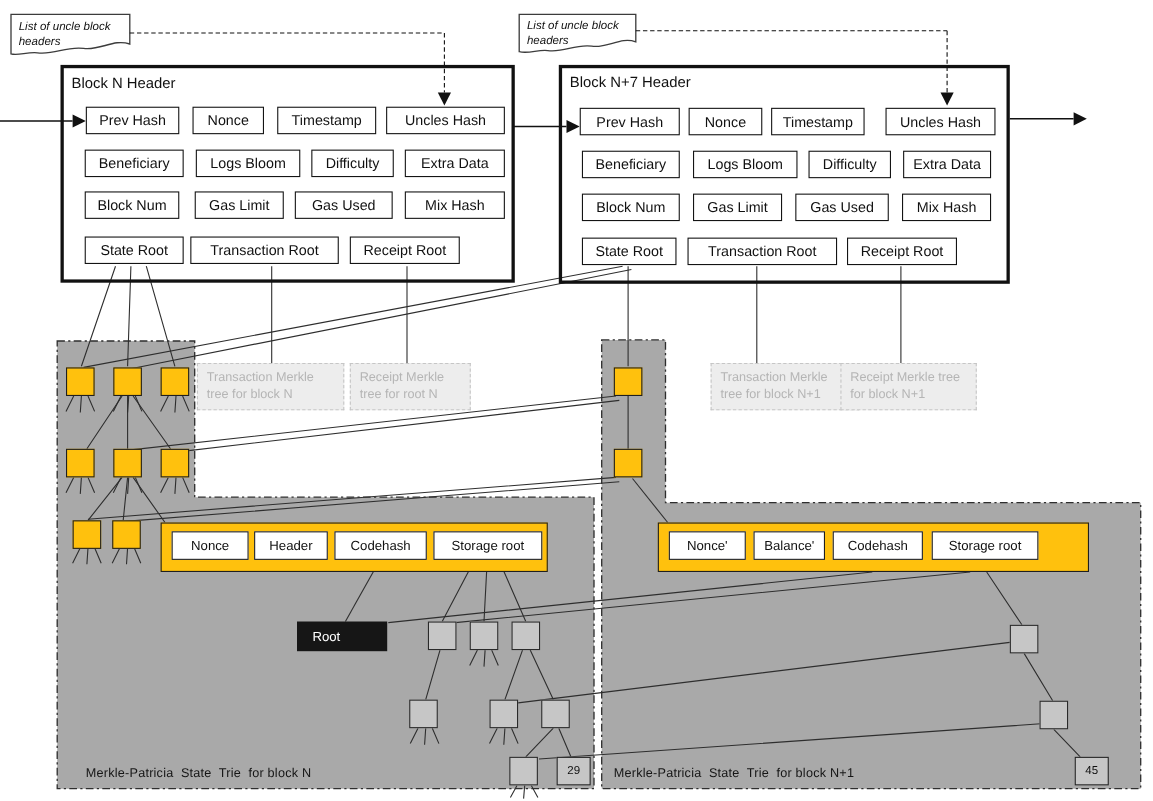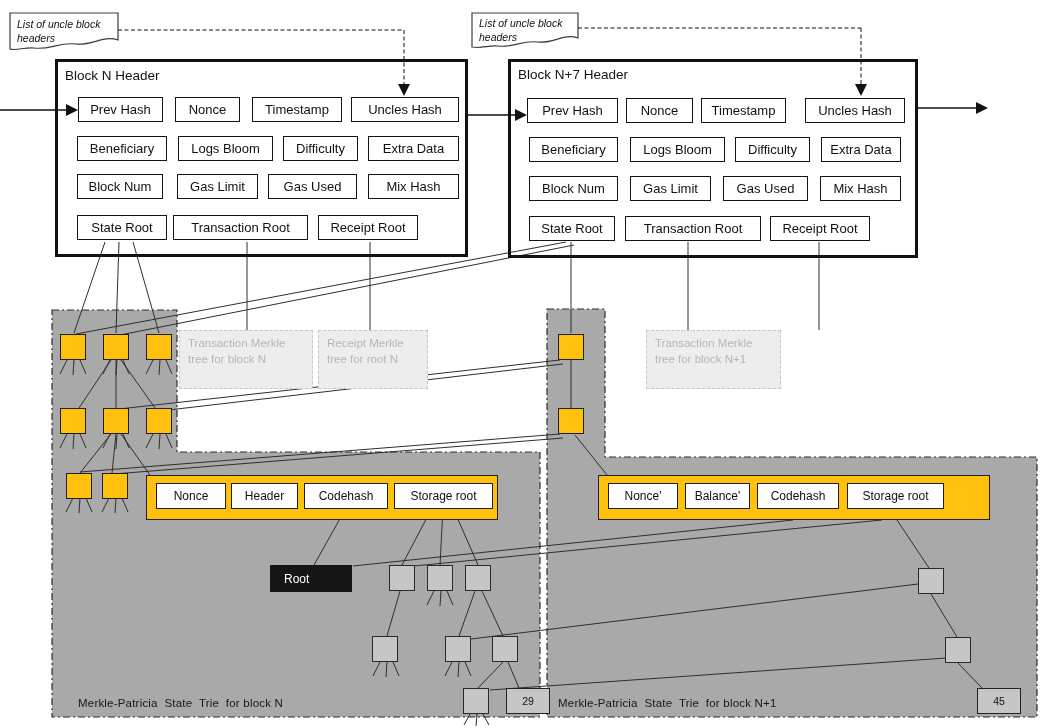--- a/index.html
+++ b/index.html
@@ -6,27 +6,27 @@
   .canvas{
     position:relative;width:1048px;height:728px;background:#fff;overflow:hidden;
     font-family:"Liberation Sans","DejaVu Sans",sans-serif;color:#111;
   }
   .layer{position:absolute;left:0;top:0;width:1048px;height:728px;}
   .hdr{position:absolute;border:3px solid #111;box-sizing:border-box;background:transparent;}
   .htitle{position:absolute;font-size:13.5px;color:#111;white-space:nowrap;}
   .hf{position:absolute;height:25px;background:#fff;border:1.5px solid #141414;box-sizing:border-box;
       display:flex;align-items:center;justify-content:center;font-size:13px;white-space:nowrap;}
   .ntext{position:absolute;font-style:italic;font-size:10.5px;line-height:1.35;color:#111;}
-  .mbox{position:absolute;height:59px;background:#ededed;border:1px dashed #c6c6c6;box-sizing:border-box;
+  .mbox{position:absolute;height:43px;background:#ededed;border:1px dashed #c6c6c6;box-sizing:border-box;
         color:var(--muted-text,#b5b5b5);font-size:11.5px;line-height:1.4;padding:4px 8px;}
   .onode{position:absolute;width:26px;height:26px;background:var(--node-orange,#FFC10D);
          border:1.5px solid #1f1f1f;box-sizing:border-box;}
   .gnode{position:absolute;width:26px;height:26px;background:var(--storage-gray,#C6C6C6);
          border:1.5px solid #2a2a2a;box-sizing:border-box;}
-  .leaf{position:absolute;width:44px;height:26px;background:var(--storage-gray,#C6C6C6);
+  .leaf{position:absolute;width:31px;height:26px;background:var(--storage-gray,#C6C6C6);
         border:1.5px solid #222;box-sizing:border-box;display:flex;align-items:center;justify-content:center;
         font-size:10.5px;color:#111;}
   .abar{position:absolute;height:45px;background:var(--node-orange,#FFC10D);border:1px solid #1f1f1f;box-sizing:border-box;}
   .barfield{position:absolute;height:26px;top:7px;background:#fff;border:1px solid #1f1f1f;box-sizing:border-box;
             display:flex;align-items:center;justify-content:center;font-size:12px;white-space:nowrap;}
   .codebox{position:absolute;left:270px;top:565px;width:82px;height:27px;background:var(--code-bg,#161616);
            color:#fff;display:flex;align-items:center;padding-left:14px;box-sizing:border-box;font-size:12px;}
   .tlabel{position:absolute;font-size:11.5px;color:#161616;white-space:pre;letter-spacing:.2px;}
 </style>
 </head>
@@ -137,20 +137,21 @@
   <div class="hf" style="left:630px;top:176px;width:81px">Gas Limit</div>
   <div class="hf" style="left:723px;top:176px;width:85px">Gas Used</div>
   <div class="hf" style="left:820px;top:176px;width:81px">Mix Hash</div>
   <div class="hf" style="left:529px;top:216px;width:86px">State Root</div>
   <div class="hf" style="left:625px;top:216px;width:136px">Transaction Root</div>
   <div class="hf" style="left:770px;top:216px;width:100px">Receipt Root</div>
 
   <div class="mbox" style="left:179px;top:330px;width:134px">Transaction Merkle tree for block N</div>
   <div class="mbox" style="left:318px;top:330px;width:110px">Receipt Merkle tree for root N</div>
   <div class="mbox" style="left:646px;top:330px;width:135px">Transaction Merkle tree for block N+1</div>
+  <div class="mbox" style="left:764px;top:330px;width:124px">Receipt Merkle tree for block N+1</div>
 
   <div class="onode" style="left:60px;top:334px"></div>
   <div class="onode" style="left:103px;top:334px"></div>
   <div class="onode" style="left:146px;top:334px"></div>
   <div class="onode" style="left:60px;top:408px"></div>
   <div class="onode" style="left:103px;top:408px"></div>
   <div class="onode" style="left:146px;top:408px"></div>
   <div class="onode" style="left:66px;top:473px"></div>
   <div class="onode" style="left:102px;top:473px"></div>
   <div class="onode" style="left:558px;top:334px"></div>

